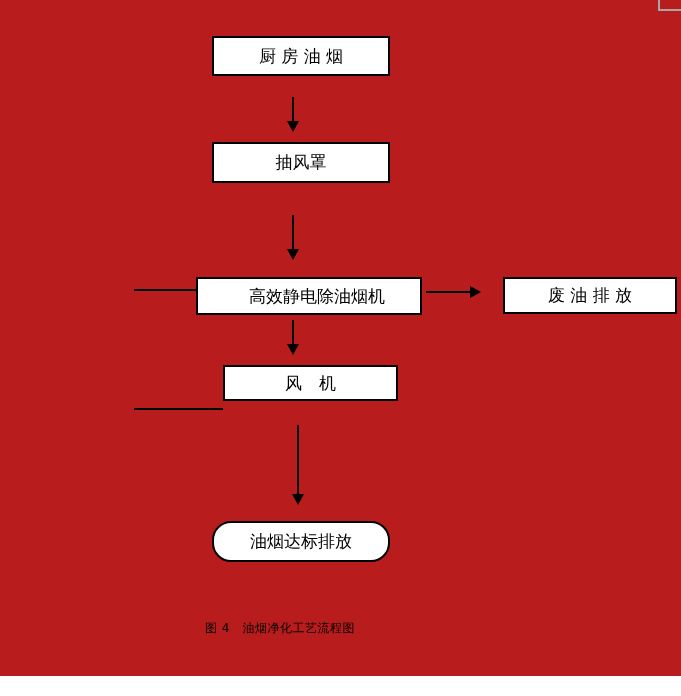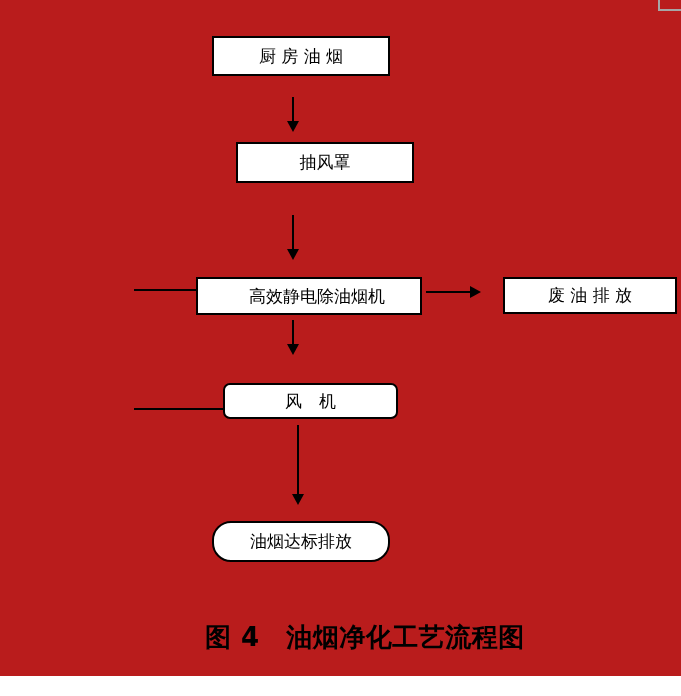--- a/index.html
+++ b/index.html
@@ -18,25 +18,25 @@
     border: 2px solid #000000;
     background: #ffffff;
     display: flex;
     align-items: center;
     justify-content: center;
     font-size: 17px;
     line-height: 1;
     white-space: pre;
   }
   #box-kitchen  { left: 212px; top: 36px;  width: 178px; height: 40px; }
-  #box-hood     { left: 212px; top: 142px; width: 178px; height: 41px; margin-left: 24px; }
+  #box-hood     { left: 212px; top: 142px; width: 178px; height: 41px; }
   #box-purifier { left: 196px; top: 277px; width: 226px; height: 38px; padding-left: 16px; }
   #box-waste    { left: 503px; top: 277px; width: 174px; height: 37px; }
   #box-control  { left: 72px;  top: 277px; width: 62px;  height: 156px; }
-  #box-fan      { left: 223px; top: 383px; width: 175px; height: 36px; border-radius: 7px; }
+  #box-fan      { left: 223px; top: 365px; width: 175px; height: 36px; }
   #box-outlet   { left: 212px; top: 521px; width: 178px; height: 41px; border-radius: 19px; }
 
   .vertical-label {
     display: inline-block;
     width: 19px;
     word-break: break-all;
     white-space: normal;
     text-align: center;
     line-height: 1.5;
   }
@@ -57,22 +57,22 @@
   }
 
   .page-mark { position: absolute; background: #a6a6a6; }
   #page-mark-v { left: 658px; top: 0;   width: 2px;  height: 10px; }
   #page-mark-h { left: 658px; top: 9px; width: 23px; height: 2px; }
 
   .caption {
     position: absolute;
     left: 205px;
     top: 620px;
-    font-size: 26px;
-    font-weight: bold;
+    font-size: 12px;
+    font-weight: normal;
     letter-spacing: 0.5px;
     white-space: pre;
   }
 </style>
 </head>
 <body>
 
 <div class="canvas">
 
   <div class="page-mark" id="page-mark-v"></div>

